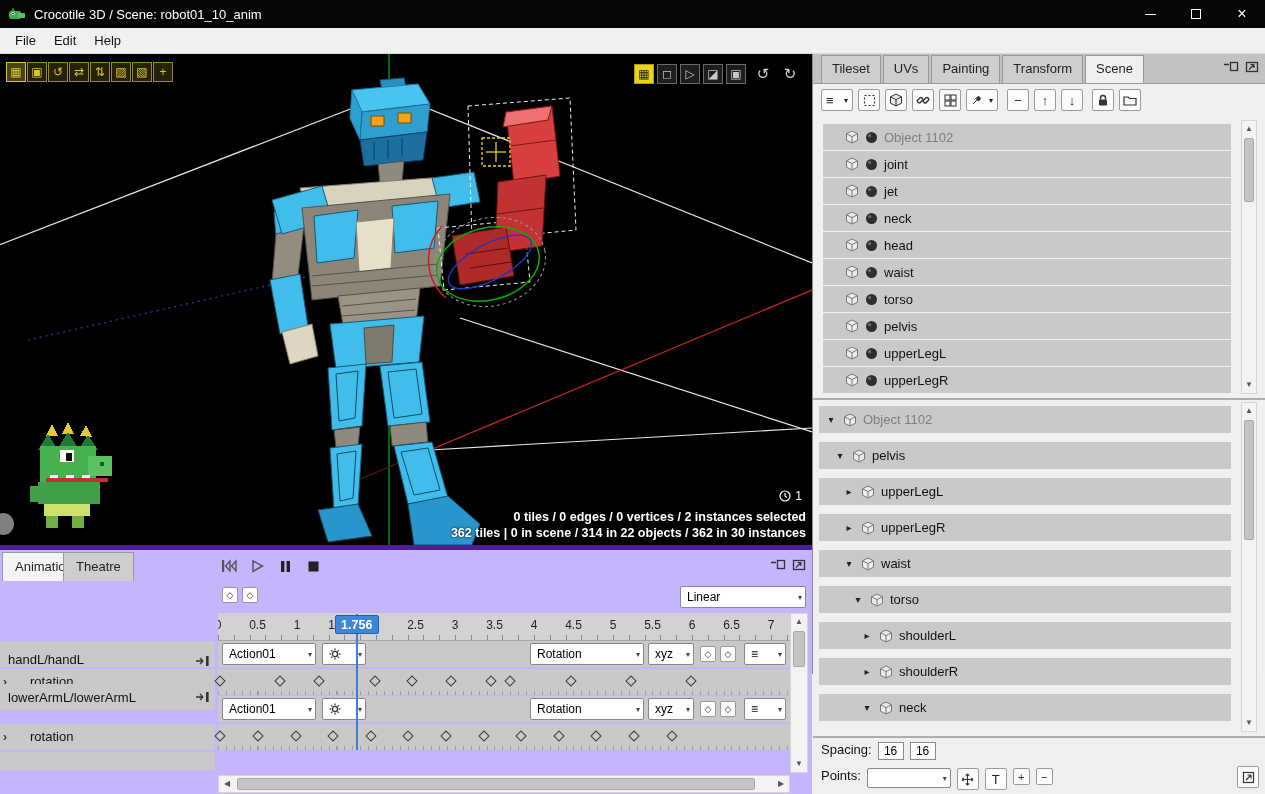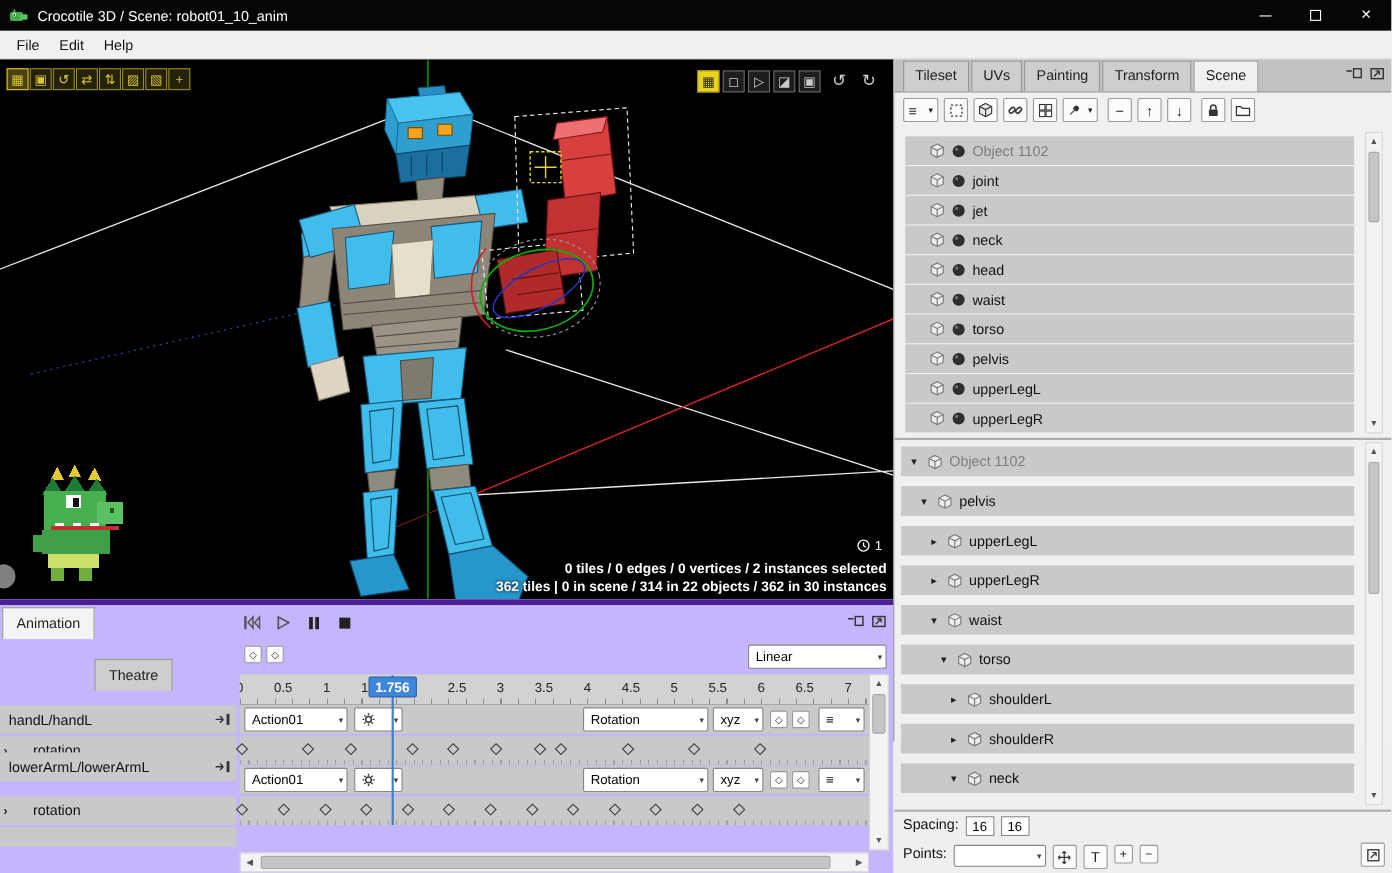--- a/index.html
+++ b/index.html
@@ -604,21 +604,21 @@
       <svg width="13" height="13">
         <rect x="1.5" y="1.5" width="10" height="10" fill="none" stroke="#333" stroke-width="1.2"></rect>
         <path d="M4 9 L9 4 M9 4 h-3.5 M9 4 v3.5" stroke="#333" fill="none" stroke-width="1.1"></path>
       </svg>
     </div>
 </div>
 
 <div class="anim-panel" id="anim">
   <div id="atabs">
       <div class="atab active" style="left: 2px;">Animation</div>
-      <div class="atab" style="left: 86px; margin-top: 47px;">Theatre</div>
+      <div class="atab" style="left: 63px;">Theatre</div>
     </div>
   <div class="transport">
     <div class="tr-btn">
         <svg width="16" height="14">
           <rect x="1" y="1" width="2.2" height="12" fill="#555"></rect>
           <path d="M9 2 L4.5 7 L9 12 Z M15 2 L10.5 7 L15 12 Z" fill="none" stroke="#555" stroke-width="1.4"></path>
         </svg>
       </div>
     <div class="tr-btn">
         <svg width="15" height="14">
@@ -683,21 +683,21 @@
   <div class="sbtrack" style="left:790px;top:63px;width:18px;height:160px">
     <div class="sbarrow" style="top:0">▲</div>
     <div class="thumb" style="left:2px;top:17px;width:12px;height:36px"></div>
     <div class="sbarrow" style="bottom:0">▼</div>
   </div>
   <div class="sbtrack" style="left:218px;top:225px;width:572px;height:18px">
     <div class="sbarrow" style="left:0;top:0;width:16px;height:16px;line-height:16px">◀</div>
     <div class="thumb" style="left:18px;top:2px;height:12px;width:518px"></div>
     <div class="sbarrow" style="left:auto;right:0;top:0;width:16px;height:16px;line-height:16px">▶</div>
   </div>
-<div class="tl-row" style="top: 91px;">
+<div class="tl-row" style="top: 91px; align-items: flex-end;">
       <span class="tl-text">handL/handL</span>
       <span class="icn pin">
         <svg width="15" height="12">
           <path d="M1 6 h7 M8 6 l-3 -3 M8 6 l-3 3" stroke="#333" fill="none" stroke-width="1.3"></path>
           <rect x="11" y="1" width="2.6" height="10" fill="#333"></rect>
         </svg>
       </span>
     </div>
     <div class="lane-row" style="top: 91px;">
       <div class="fsel" style="left: 4px; width: 94px; top: 2px;">

